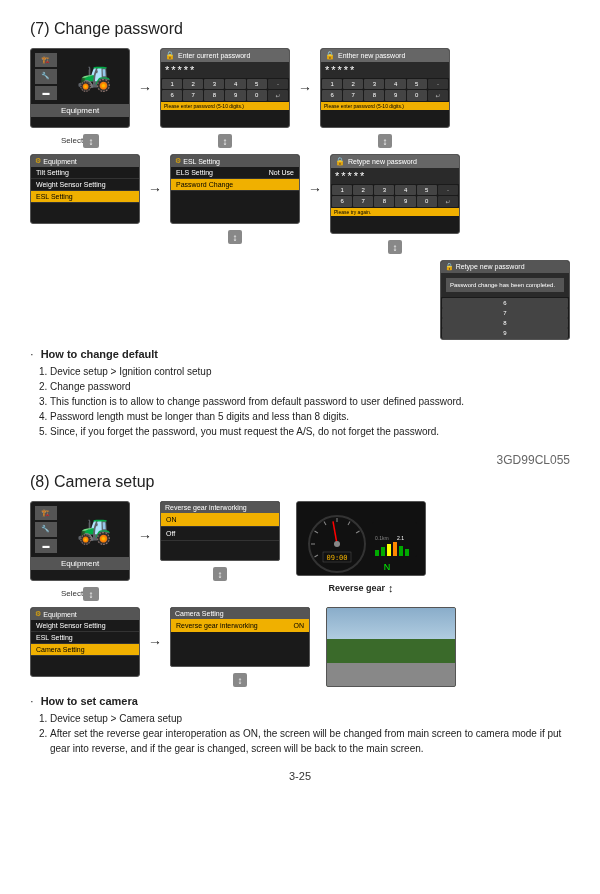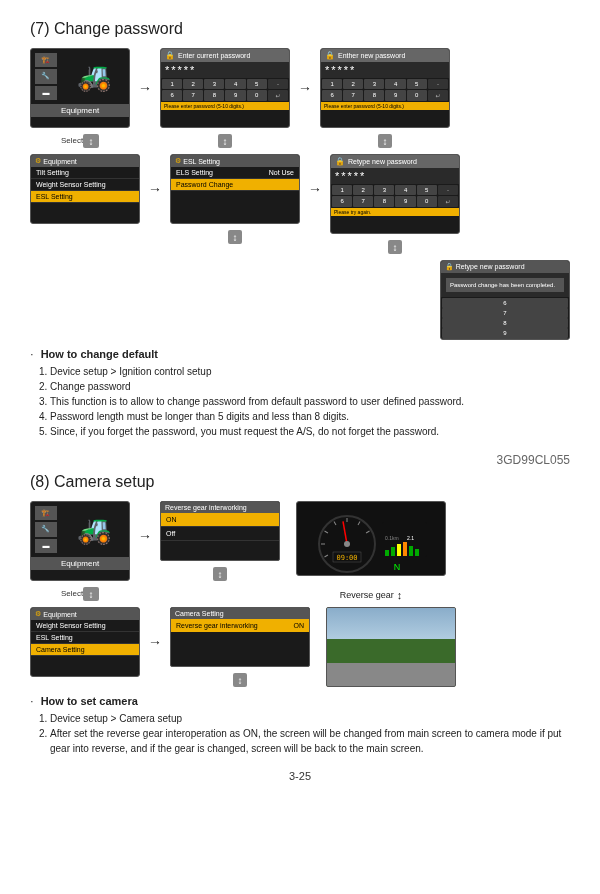--- a/index.html
+++ b/index.html
@@ -266,21 +266,21 @@
 
     .cf-message {
       background: #2a2a2a;
       color: #fff;
       font-size: 6px;
       padding: 3px;
       min-height: 20px;
     }
 
     .gauge-display {
-      width: 150px;
+      width: 130px;
       height: 75px;
       background: #111;
       border: 1px solid #555;
       border-radius: 3px;
       overflow: hidden;
       display: flex;
       align-items: flex-start;
       justify-content: center;
     }
 
@@ -678,21 +678,21 @@
           <rect x="96" y="40" width="4" height="14" fill="#f80"></rect>
           <rect x="102" y="44" width="4" height="10" fill="#0a0"></rect>
           <rect x="108" y="47" width="4" height="7" fill="#0a0"></rect>
 
           <text x="90" y="68" text-anchor="middle" fill="#0f0" font-size="9" font-family="Arial">N</text>
 
           <text x="78" y="38" fill="#888" font-size="5">0.1km</text>
           <text x="100" y="38" fill="#fff" font-size="5">2.1</text>
         </svg>
       </div>
-      <div style="display:flex;align-items:center;gap:3px;margin-top:10px;">
+      <div style="display:flex;align-items:center;gap:3px;margin-top:3px;font-weight:bold;">
         <span style="font-size:9px;">Reverse gear</span>
         <span style="font-size:11px;">↕</span>
       </div>
     </div>
 
   </div>
 
   <div class="diagram-row" style="align-items: flex-start; gap: 8px; margin-bottom: 8px;">
 
     <div class="diagram-col">

